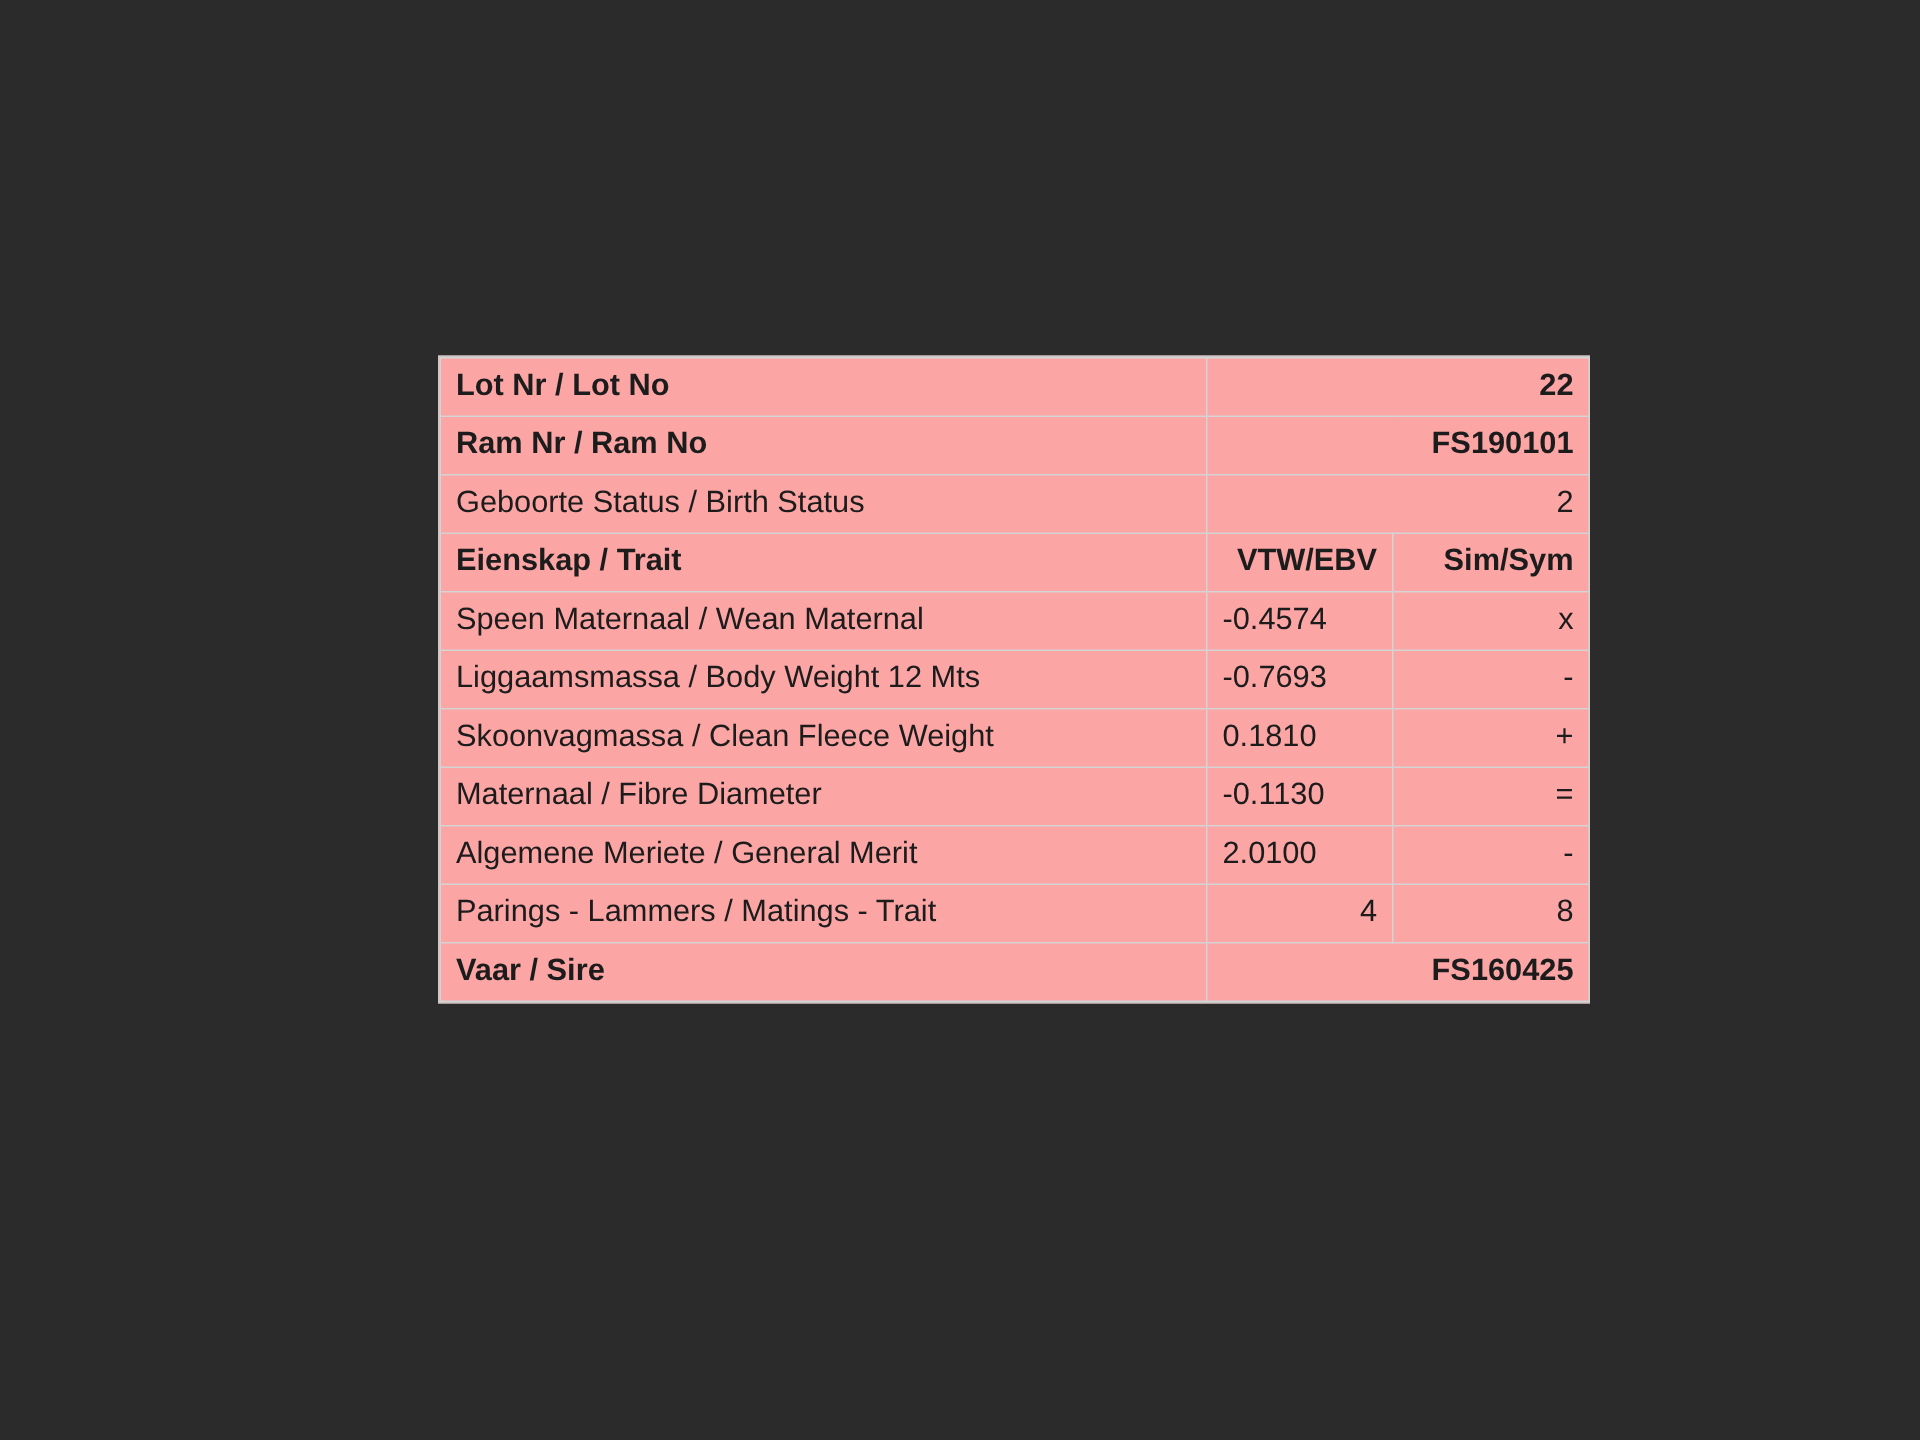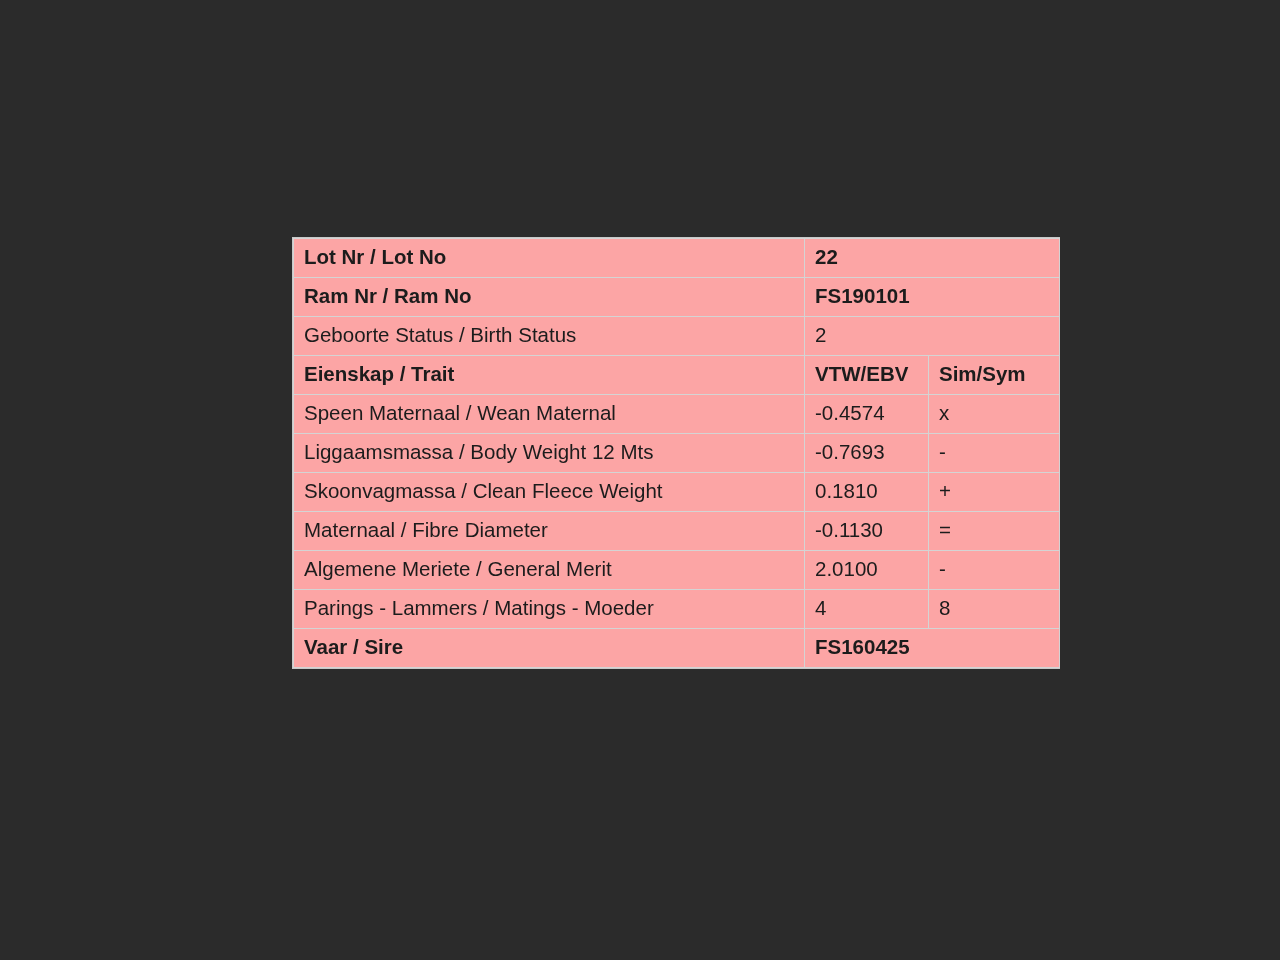--- a/index.html
+++ b/index.html
@@ -44,21 +44,21 @@
     white-space: nowrap;
     overflow: hidden;
   }
   td.label {
     text-align: left;
   }
   td.bold {
     font-weight: bold;
   }
   td.center {
-    text-align: left;
+    text-align: right;
   }
   td.num {
     text-align: left;
     padding-right: 12px;
   }
   
   col.c-label { width: 511px; }
   col.c-val   { width: 124px; }
   col.c-sym   { width: 131px; }
 </style>
@@ -123,21 +123,21 @@
         </tr>
 
         <tr>
           <td class="label">Algemene Meriete / General Merit</td>
           <td class="num">2.0100</td>
           <td class="center">-</td>
         </tr>
 
 
         <tr>
-          <td class="label">Parings - Lammers  / Matings - Moeder</td>
+          <td class="label">Parings - Lammers  / Matings - Trait</td>
           <td class="center">4</td>
           <td class="center">8</td>
         </tr>
 
         <tr>
           <td class="label bold">Vaar / Sire</td>
           <td class="center bold" colspan="2">FS160425</td>
         </tr>
 
       </tbody>

